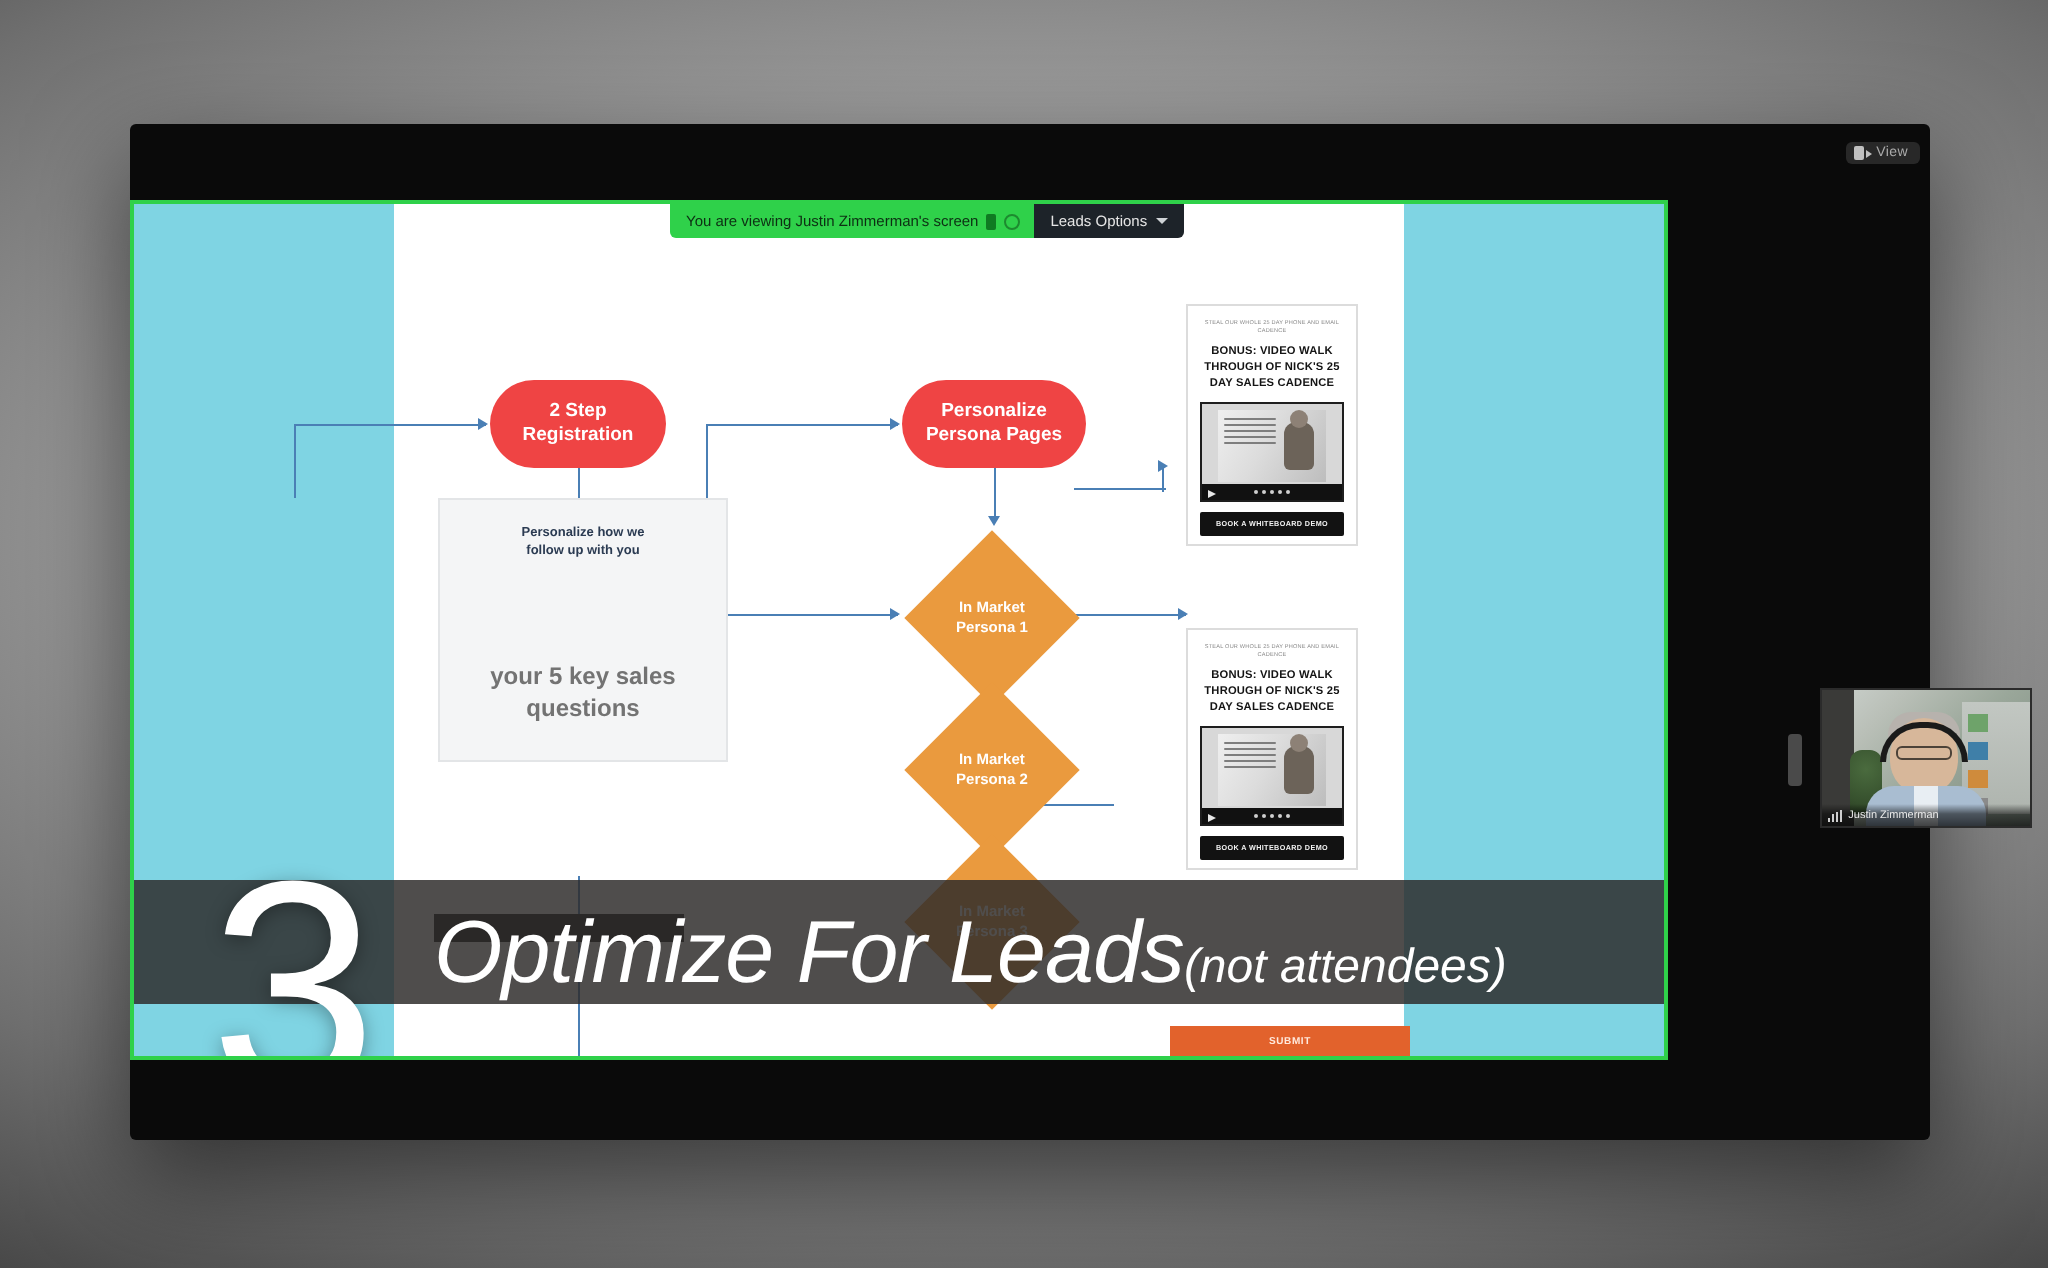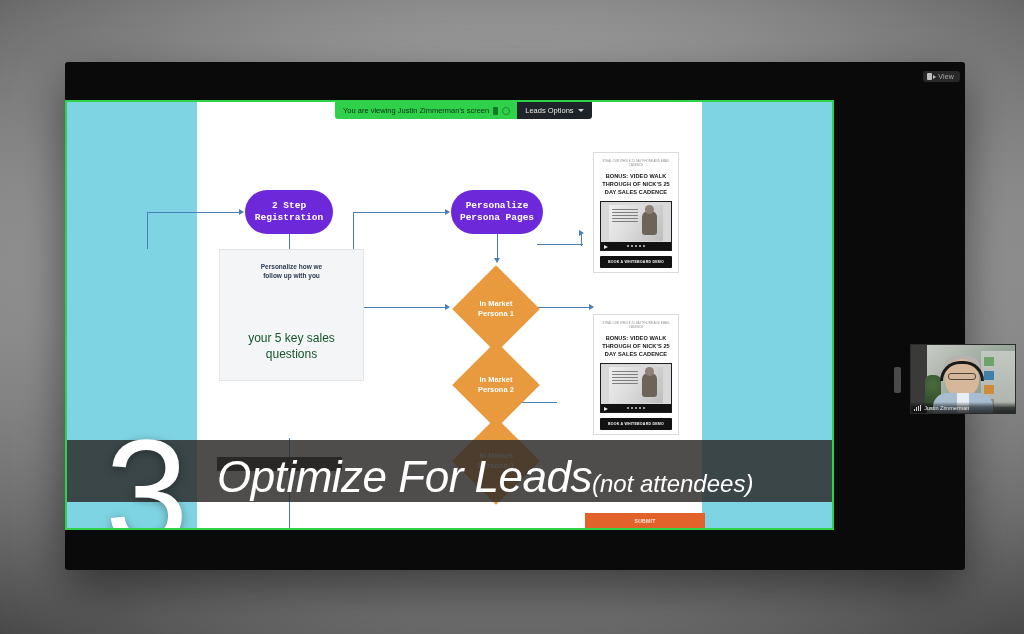--- a/index.html
+++ b/index.html
@@ -82,24 +82,24 @@
     padding:0 8px; white-space:nowrap;
     border-bottom-right-radius:3px;
   }
   #viewing-bar .chev{
     width:0;height:0;border-left:3px solid transparent;border-right:3px solid transparent;
     border-top:3.5px solid #cfd3d6; display:inline-block;
   }
 
   
   .node-pill {
-    position:absolute; background:#6d28d9; color:#ffffff;
+    position:absolute; background:#ef4444; color:#ffffff;
     border-radius:22px; display:flex; flex-direction:column;
     align-items:center; justify-content:center; text-align:center;
-    font-size:9.5px; line-height:12px; font-weight:600;font-family:Liberation Mono, monospace;
+    font-size:9.5px; line-height:12px; font-weight:600;
   }
   .diamond {
     position:absolute; background:#ea9a3e;
     transform: rotate(45deg);
     display:flex; align-items:center; justify-content:center;
   }
   .diamond > span {
     transform: rotate(-45deg); color:#ffffff; font-size:7.5px;
     line-height:10px; text-align:center; font-weight:600; white-space:nowrap;
   }
@@ -126,21 +126,21 @@
   
   #doc-card {
     position:absolute; background:#f4f5f6; border:1px solid #e3e5e7;
   }
   #doc-card .hdr {
     margin-top:12px; text-align:center; font-size:6.5px; font-weight:700;
     color:#2b3b52; line-height:9px;
   }
   #doc-card .big {
     position:absolute; left:0; right:0; bottom:18px; text-align:center;
-    font-size:12px; color:#14532d; line-height:16px;
+    font-size:12px; color:#737373; line-height:16px;font-weight:bold;
   }
 
   
   .offer-card {
     position:absolute; background:#ffffff; border:1px solid #dcdcdc;
     padding:6px 6px; overflow:hidden;
   }
   .offer-card .eyebrow {
     font-size:2.8px; color:#8b8b8b; text-align:center; line-height:4px;
     letter-spacing:.1px;

